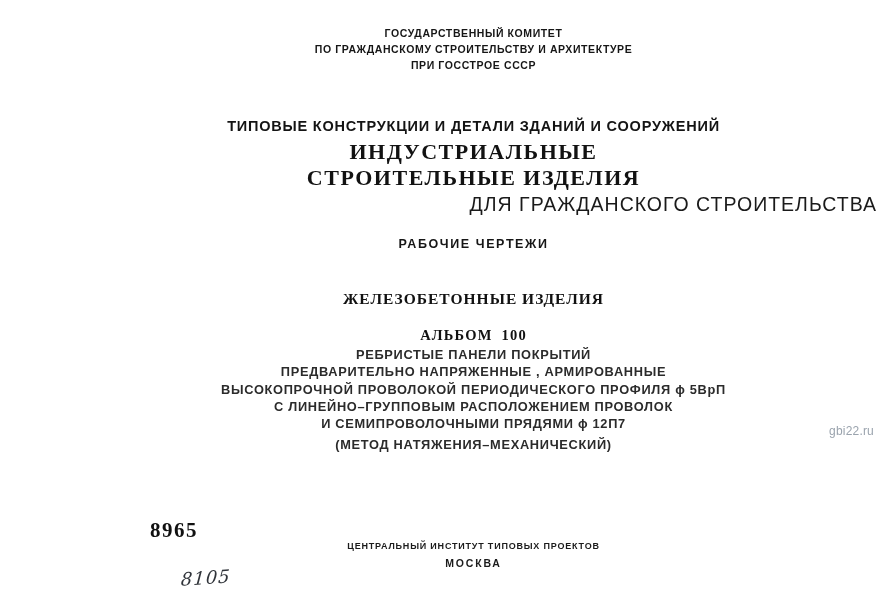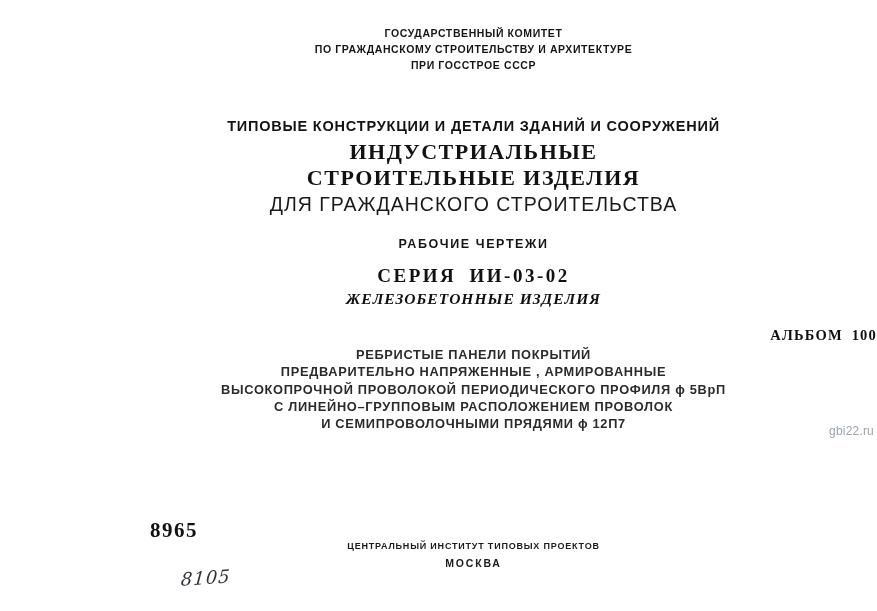--- a/index.html
+++ b/index.html
@@ -15,28 +15,28 @@
   .centered { position:absolute; left:70px; right:0; text-align:center; }
 
   .committee { top:25px; font-size:10.5px; font-weight:bold; letter-spacing:0.6px; line-height:16px; color:#161616; }
   .banner { top:118px; font-size:14.5px; font-weight:bold; letter-spacing:0.8px; color:#141414; }
 
   .title-block { top:139px; }
   .title-line-serif {
     font-family:"Liberation Serif", serif;
     font-size:22px; font-weight:bold; letter-spacing:1.5px; line-height:26px; color:#121212;
   }
-  .title-line-sans { font-size:19.5px; font-weight:normal; letter-spacing:1px; line-height:26px; color:#1a1a1a; }
+  .title-line-sans { font-size:19.5px; font-weight:normal; letter-spacing:1px; line-height:26px; color:#1a1a1a;text-align:right; }
 
   .drawings { top:237px; font-size:12.5px; font-weight:bold; letter-spacing:1.6px; color:#161616; }
 
   .series-name { top:265px; font-family:"Liberation Serif", serif; font-size:19px; font-weight:bold; letter-spacing:2.5px; word-spacing:6px; color:#111; }
-  .series-type { top:290px; font-family:"Liberation Serif", serif; font-size:15.5px; font-weight:bold; letter-spacing:1px; color:#111;font-style:italic; }
+  .series-type { top:290px; font-family:"Liberation Serif", serif; font-size:15.5px; font-weight:bold; letter-spacing:1px; color:#111; }
 
-  .album-number { top:327px; font-family:"Liberation Serif", serif; font-size:14.5px; font-weight:bold; letter-spacing:1.2px; word-spacing:4px; color:#111;text-align:right; }
+  .album-number { top:327px; font-family:"Liberation Serif", serif; font-size:14.5px; font-weight:bold; letter-spacing:1.2px; word-spacing:4px; color:#111; }
   .album-desc { top:346px; font-size:12.8px; font-weight:bold; letter-spacing:0.7px; line-height:17.3px; color:#2b2b2b; }
   .album-method { top:437px; font-size:12.8px; font-weight:bold; letter-spacing:0.7px; color:#2b2b2b; }
 
   .order-number {
     position:absolute; left:150px; top:518px;
     font-family:"Liberation Serif", serif; font-size:21px; font-weight:bold; letter-spacing:1.5px; color:#111;
   }
 
   .publisher-name { top:541px; font-size:9px; font-weight:bold; letter-spacing:0.8px; color:#1b1b1b; }
   .publisher-city { top:557px; font-size:10.5px; font-weight:bold; letter-spacing:1.8px; color:#1b1b1b; }
@@ -68,33 +68,33 @@
   <div class="centered banner">ТИПОВЫЕ КОНСТРУКЦИИ И ДЕТАЛИ ЗДАНИЙ И СООРУЖЕНИЙ</div>
 
   <div class="centered title-block">
     <div class="title-line-serif">ИНДУСТРИАЛЬНЫЕ</div>
     <div class="title-line-serif">СТРОИТЕЛЬНЫЕ ИЗДЕЛИЯ</div>
     <div class="title-line-sans">ДЛЯ ГРАЖДАНСКОГО СТРОИТЕЛЬСТВА</div>
   </div>
 
   <div class="centered drawings">РАБОЧИЕ ЧЕРТЕЖИ</div>
 
-  <div class="centered series-name">СЕРИЯ ИИ-03-02</div>
   <div class="centered series-type">ЖЕЛЕЗОБЕТОННЫЕ ИЗДЕЛИЯ</div>
 
   <div class="centered album-number">АЛЬБОМ 100</div>
 
   <div class="centered album-desc">
     <div>РЕБРИСТЫЕ ПАНЕЛИ ПОКРЫТИЙ</div>
     <div>ПРЕДВАРИТЕЛЬНО НАПРЯЖЕННЫЕ , АРМИРОВАННЫЕ</div>
     <div>ВЫСОКОПРОЧНОЙ ПРОВОЛОКОЙ ПЕРИОДИЧЕСКОГО ПРОФИЛЯ ϕ 5ВрП</div>
     <div>С ЛИНЕЙНО–ГРУППОВЫМ РАСПОЛОЖЕНИЕМ ПРОВОЛОК</div>
     <div>И СЕМИПРОВОЛОЧНЫМИ ПРЯДЯМИ ϕ 12П7</div>
   </div>
 
+  <div class="centered album-method">(МЕТОД НАТЯЖЕНИЯ–МЕХАНИЧЕСКИЙ)</div>
 
   <div class="order-number">8965</div>
 
   <div class="centered publisher-city">МОСКВА</div>
   <div class="centered publisher-name">ЦЕНТРАЛЬНЫЙ ИНСТИТУТ ТИПОВЫХ ПРОЕКТОВ</div>
 
   <div class="handwritten">8105</div>
 
   <div class="watermark">gbi22.ru</div>
 

